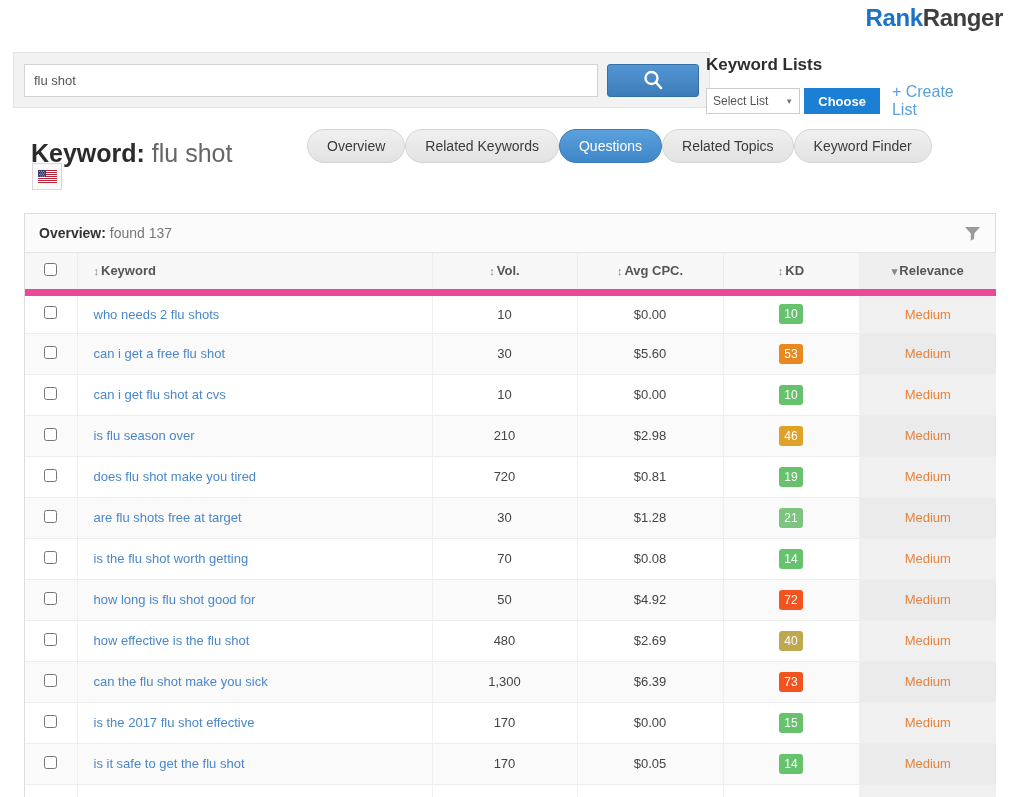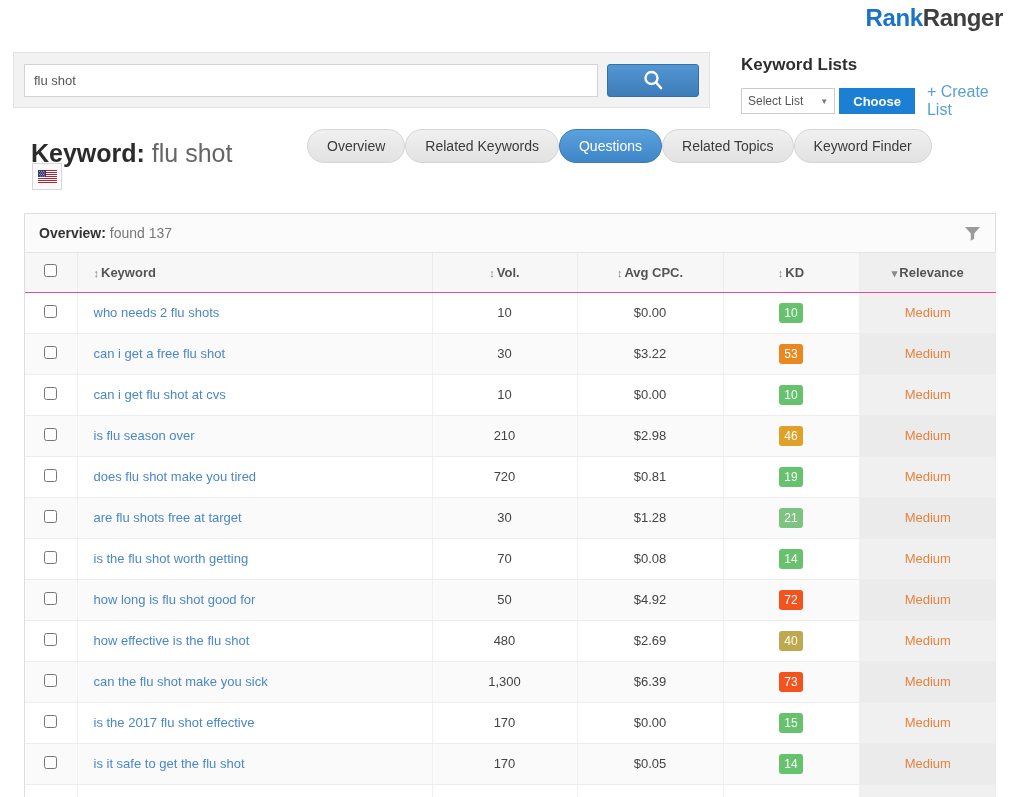--- a/index.html
+++ b/index.html
@@ -35,21 +35,21 @@
   }
   .search-btn {
     width: 92px; height: 33px; margin-left: 9px;
     background: linear-gradient(#5396d4, #3d7cb8);
     border: 1px solid #356fa6; border-radius: 3px;
     cursor: pointer; display: flex; align-items: center; justify-content: center;
   }
   .search-btn svg { display: block; }
 
   
-  .kw-lists { position: absolute; left: 741px; top: 55px; width: 270px; }
+  .kw-lists { position: absolute; left: 706px; top: 55px; width: 270px; }
   .kw-lists h3 {
     margin: 0 0 8px 0; font-size: 17px; font-weight: bold; color: #2e2e2e;
   }
   .kw-row { display: flex; align-items: center; }
   .select-list {
     width: 101px; height: 26px; border: 1px solid #ccc; background: #fff;
     font-size: 12px; color: #555; display: flex; align-items: center;
     justify-content: space-between; padding: 0 6px; cursor: pointer;
   }
   .select-list .caret { font-size: 8px; color: #777; }
@@ -98,21 +98,21 @@
   .panel-head {
     height: 39px; background: #fbfbfb; border-bottom: 1px solid #e3e3e3;
     display: flex; align-items: center; padding: 0 14px; position: relative;
   }
   .panel-head .txt { font-size: 14px; color: #777; }
   .panel-head .txt b { color: #333; }
   .funnel { position: absolute; right: 14px; top: 12px; cursor: pointer; }
 
   table { width: 100%; border-collapse: collapse; table-layout: fixed; }
   thead th {
-    height: 39px; background: #f7f7f7; border-bottom: 1px solid #ec4899;
+    height: 39px; background: #f7f7f7; border-bottom: 7px solid #ec4899;
     font-size: 13px; color: #555; font-weight: bold; text-align: center;
     border-right: 1px solid #ececec; padding: 0 8px;
   }
   thead th.col-chk { width: 52px; border-right: 1px solid #ececec; }
   thead th.col-kw  { width: 355px; text-align: left; padding-left: 16px; }
   thead th.col-vol { width: 145px; }
   thead th.col-cpc { width: 146px; }
   thead th.col-kd  { width: 136px; }
   thead th.col-rel { width: 137px; background: #efefef; border-right: none; }
   .sortmark { color: #8a8a8a; font-size: 11px; margin-right: 2px; }
@@ -255,21 +255,21 @@
             <td class="c-kw"><a>who needs 2 flu shots</a></td>
             <td>10</td>
             <td>$0.00</td>
             <td><span class="kd-badge" style="background: rgb(103, 194, 109);">10</span></td>
             <td class="c-rel">Medium</td>
           </tr>
           <tr>
             <td class="c-chk"><input type="checkbox" style=""></td>
             <td class="c-kw"><a>can i get a free flu shot</a></td>
             <td>30</td>
-            <td>$3.22</td>
+            <td>$5.60</td>
             <td><span class="kd-badge" style="background: rgb(232, 136, 31);">53</span></td>
             <td class="c-rel">Medium</td>
           </tr>
           <tr>
             <td class="c-chk"><input type="checkbox" style=""></td>
             <td class="c-kw"><a>can i get flu shot at cvs</a></td>
             <td>10</td>
             <td>$0.00</td>
             <td><span class="kd-badge" style="background: rgb(103, 194, 109);">10</span></td>
             <td class="c-rel">Medium</td>

